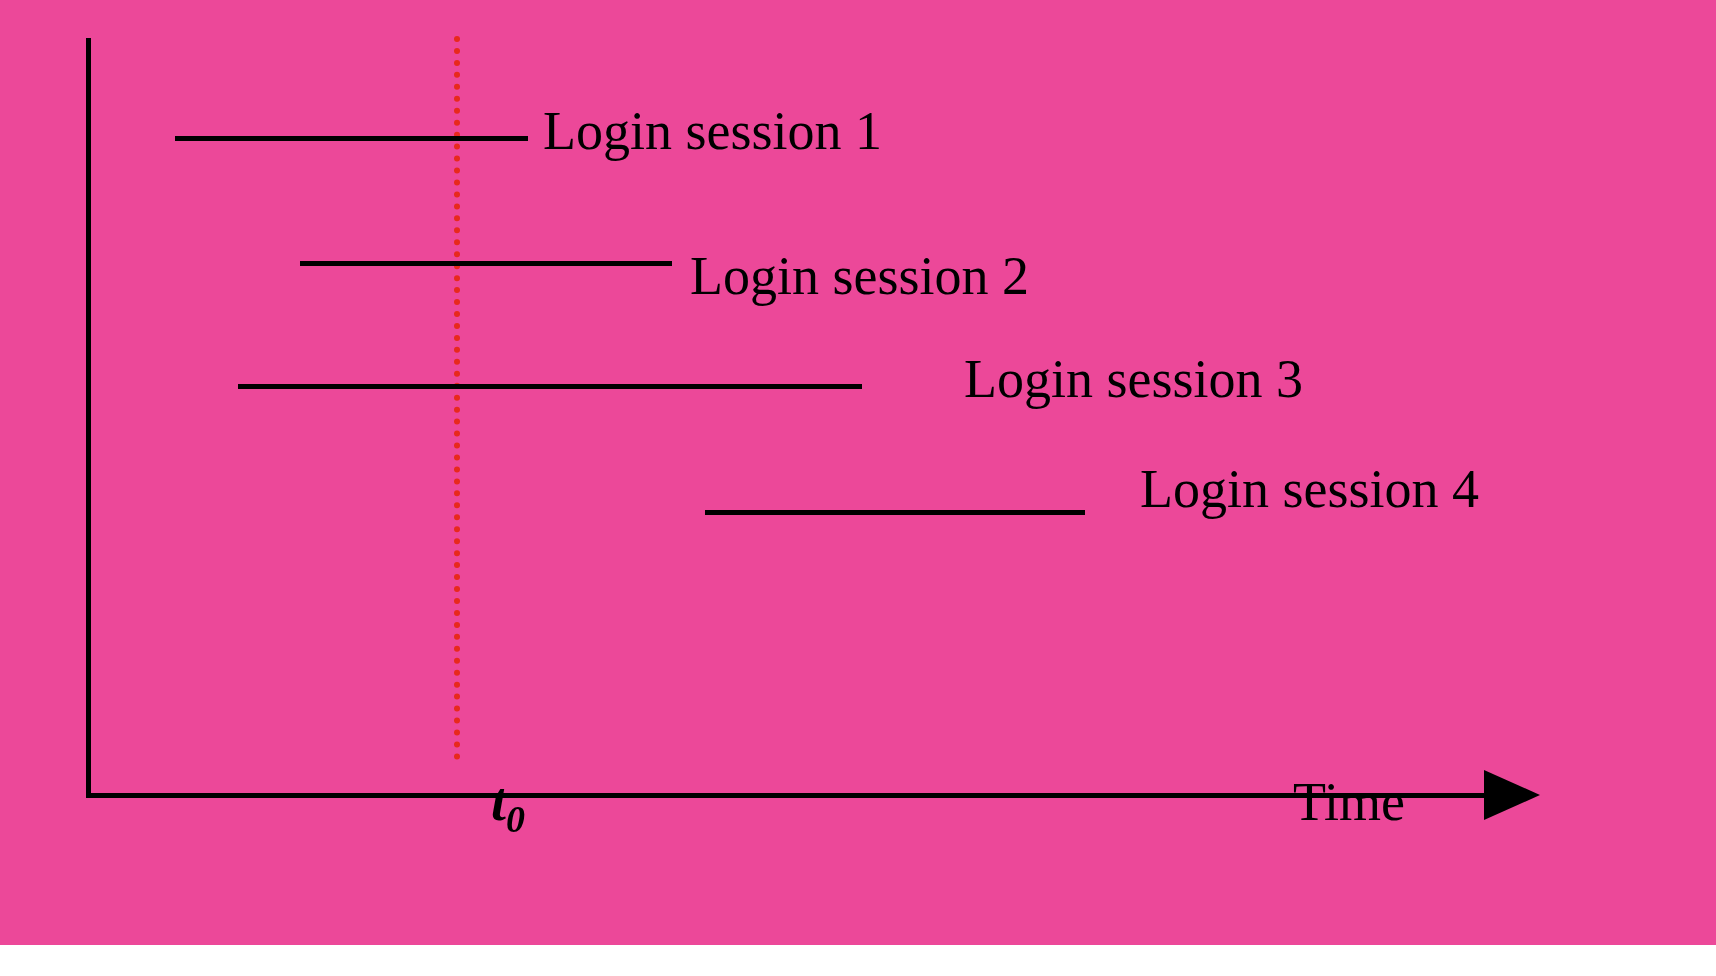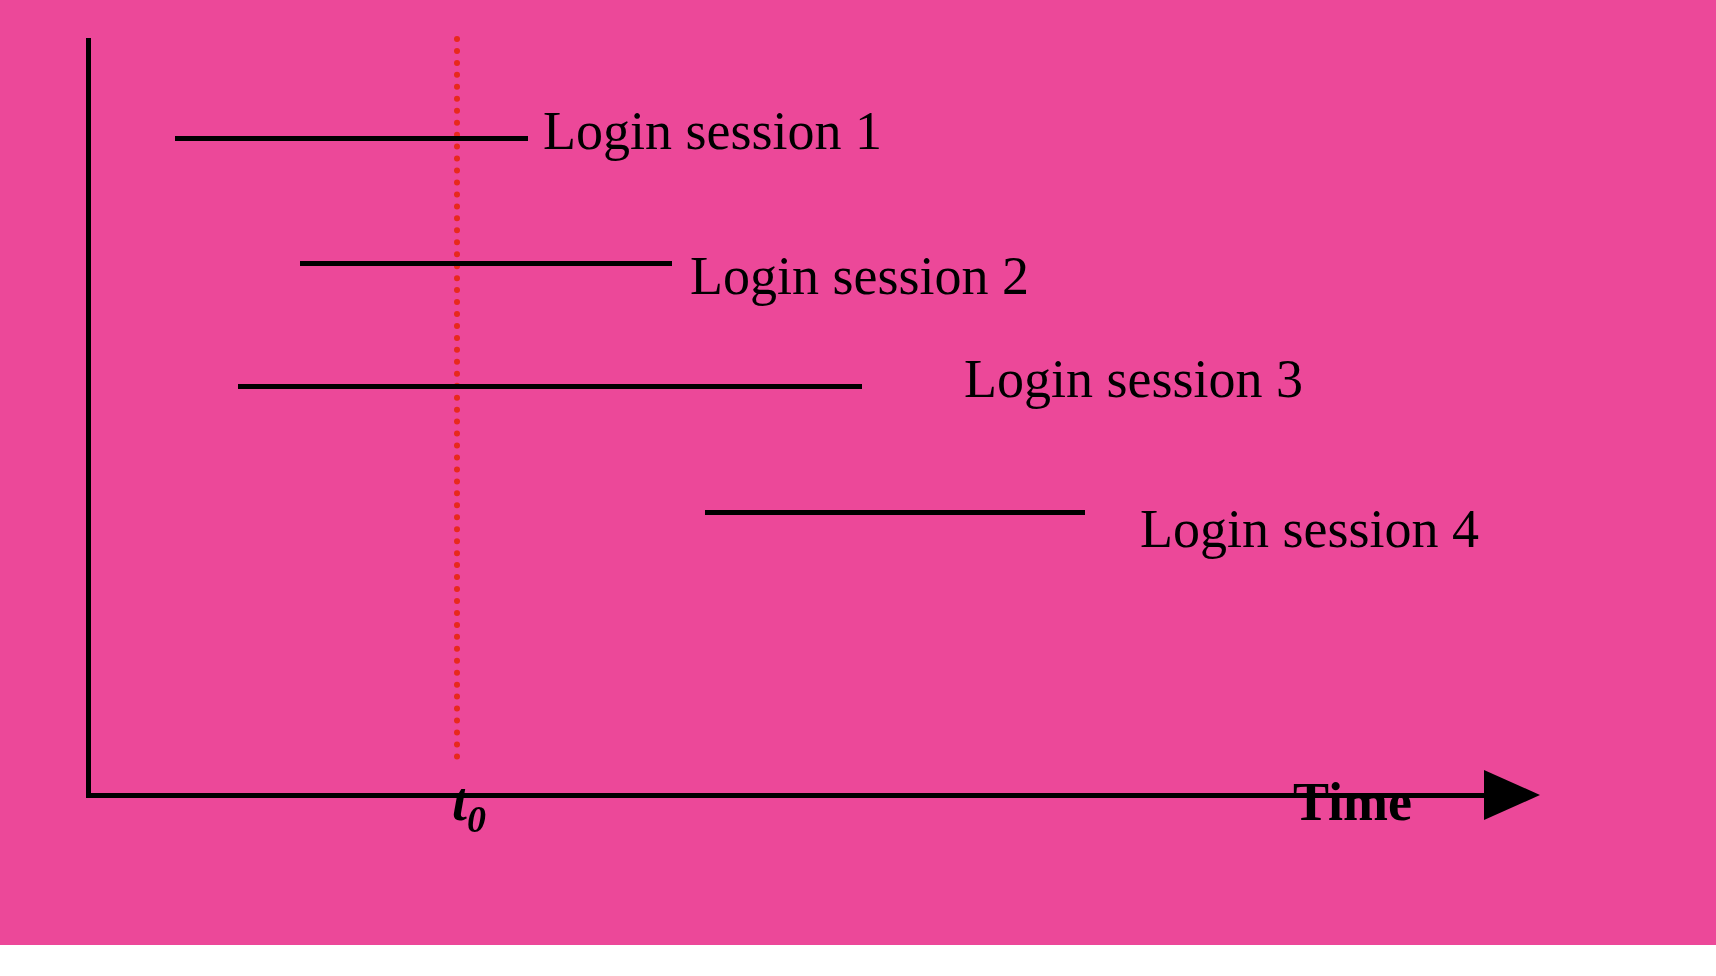--- a/index.html
+++ b/index.html
@@ -73,20 +73,21 @@
   .axis-caption {
     position: absolute;
     font-size: 54px;
     line-height: 1;
     color: #000000;
     white-space: nowrap;
   }
   .t0-caption {
     font-style: italic;
     font-weight: bold;
+    margin-left: 39px;
   }
   .t0-caption .sub {
     font-size: 38px;
     vertical-align: sub;
     font-style: italic;
     font-weight: bold;
   }
 </style>
 </head>
 <body>
@@ -103,19 +104,19 @@
   <div class="session-line" style="left:175px; top:136px; width:353px;"></div>
   <div class="session-label" style="left:543px; top:104px;">Login session 1</div>
 
   <div class="session-line" style="left:300px; top:261px; width:372px;"></div>
   <div class="session-label" style="left:690px; top:229px;margin-top:20px;">Login session 2</div>
 
   <div class="session-line" style="left:238px; top:384px; width:624px;"></div>
   <div class="session-label" style="left:920px; top:352px;margin-left:44px;">Login session 3</div>
 
   <div class="session-line" style="left:705px; top:510px; width:380px;"></div>
-  <div class="session-label" style="left:1140px; top:502px;text-align:center;">Login session 4</div>
+  <div class="session-label" style="left:1140px; top:462px;text-align:center;">Login session 4</div>
 
   <div class="axis-caption t0-caption" style="left:452px; top:775px;"><span>t</span><span class="sub">0</span></div>
 
-  <div class="axis-caption" style="left:1293px; top:775px;font-weight:bold;">Time</div>
+  <div class="axis-caption" style="left:1293px; top:775px;">Time</div>
 
 </div>
 
 </body></html>

